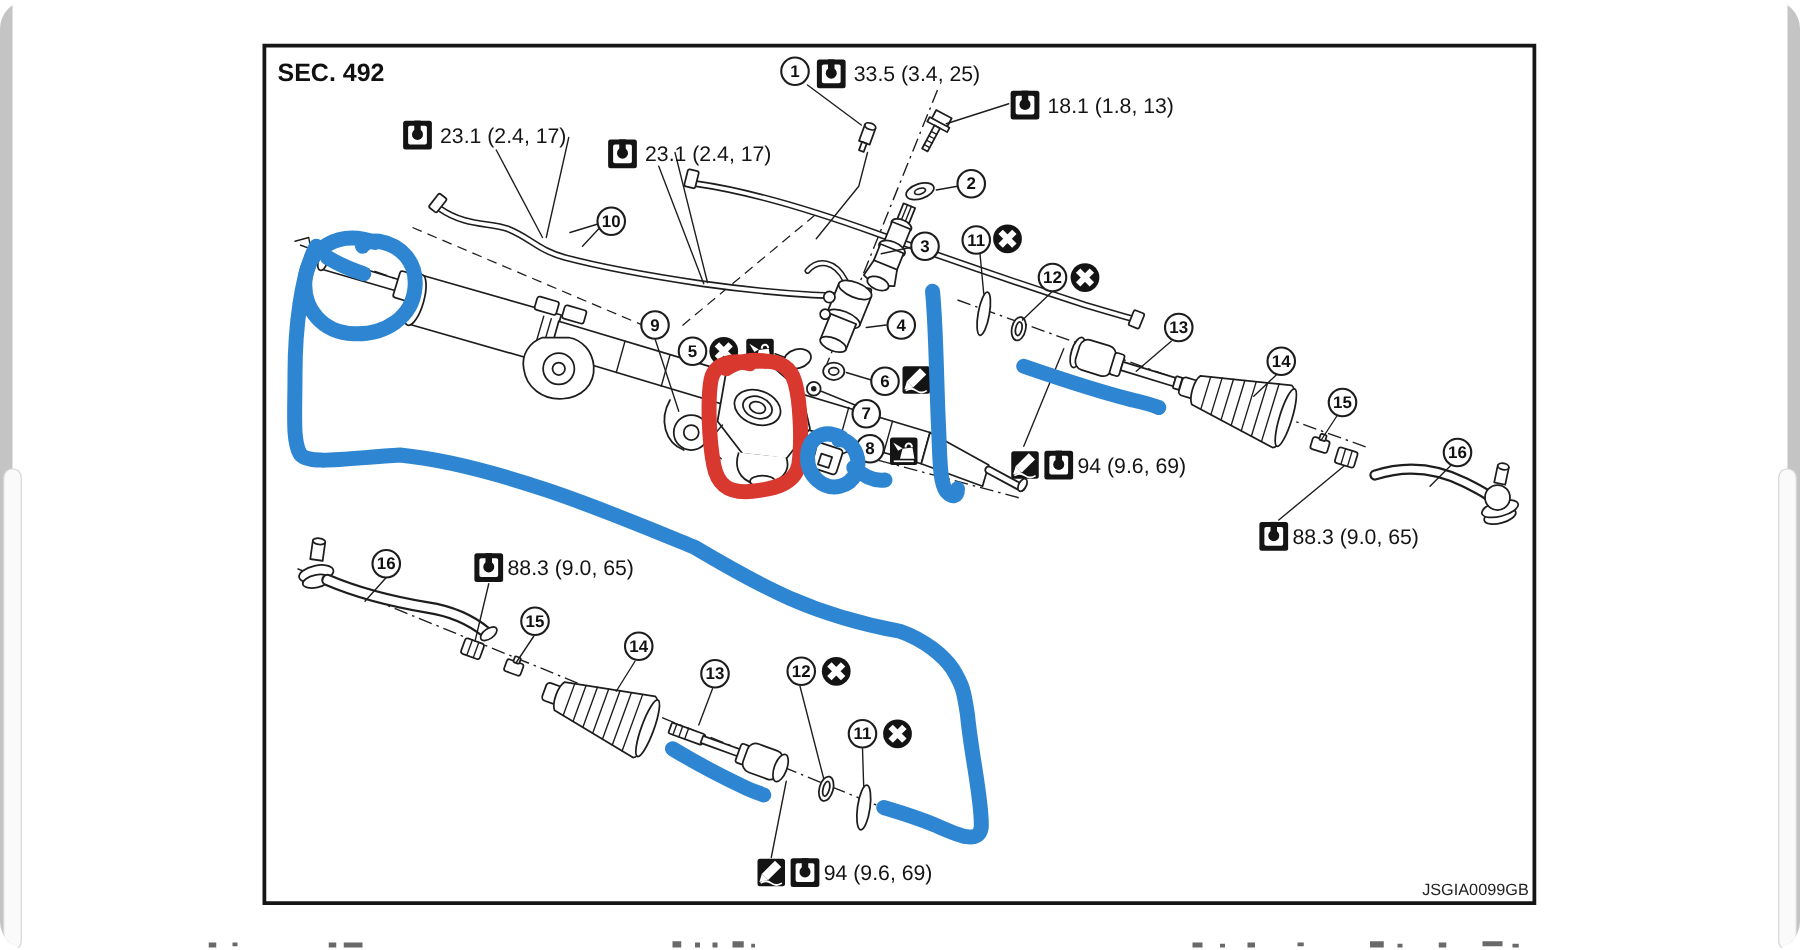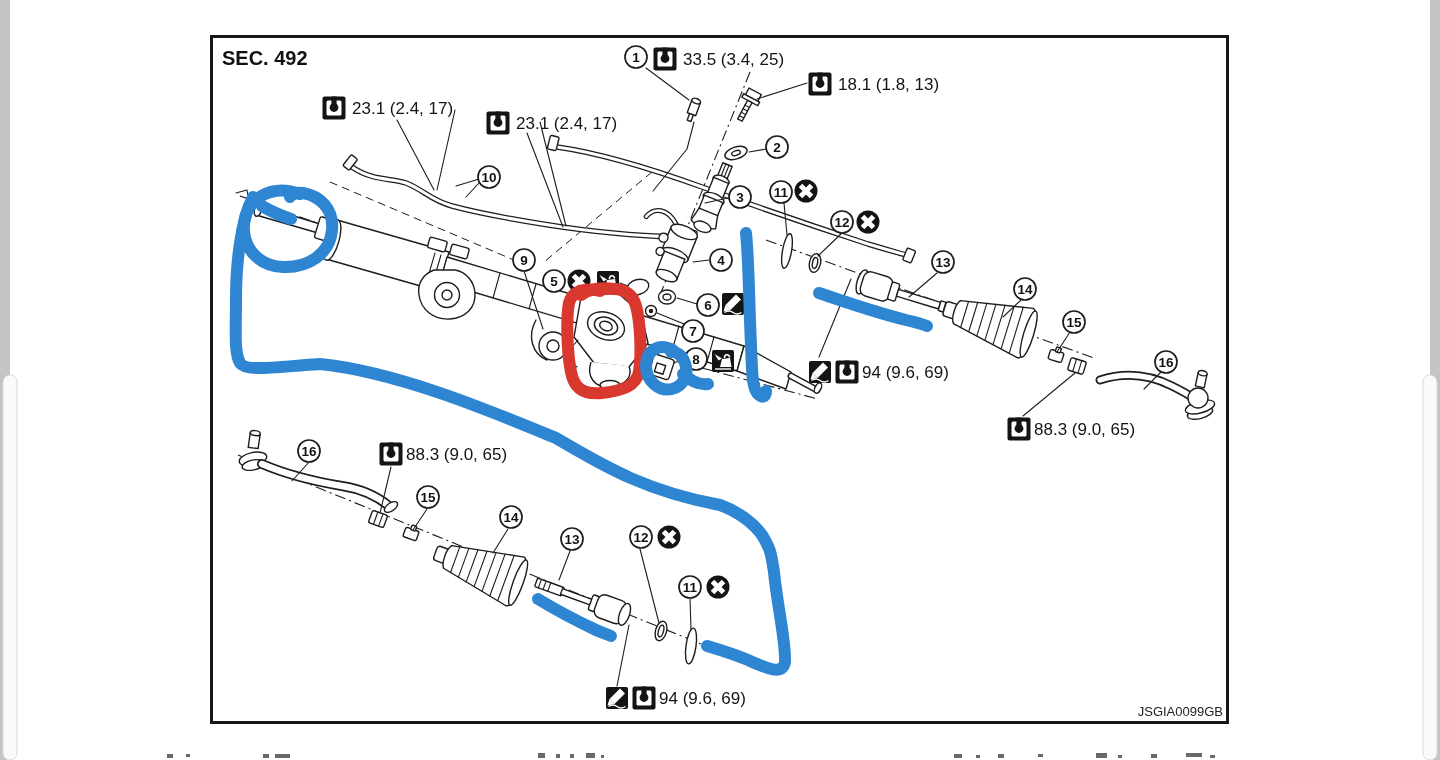--- a/index.html
+++ b/index.html
@@ -1,16 +1,16 @@
 <!DOCTYPE html>
 <html><head>
 <meta charset="utf-8">
 <style>
   html,body{margin:0;padding:0;background:#fff;}
-  #stage{position:relative;width:1440px;height:760px;overflow:hidden;background:#fff;}
+  #stage{position:relative;width:1440px;height:760px;overflow:hidden;background:#fff;border-radius:23px;}
   svg{position:absolute;left:0;top:0;}
   .ln{fill:none;stroke:#1d1d1d;stroke-width:1.4;stroke-linecap:round;stroke-linejoin:round}
   .lnt{stroke-width:1.1}
   .fw{fill:#fff;stroke:#1d1d1d;stroke-width:1.4;stroke-linejoin:round}
   .dash{fill:none;stroke:#1d1d1d;stroke-width:1.1;stroke-dasharray:11 4 2 4}
   .dashv{fill:none;stroke:#1d1d1d;stroke-width:1;stroke-dasharray:8 5}
   .tube-o{fill:none;stroke:#1d1d1d;stroke-linecap:round}
   .tube-i{fill:none;stroke:#fff;stroke-linecap:round}
   .bub circle{fill:#fff;stroke:#1d1d1d;stroke-width:1.7}
   .num{font:600 13.5px "Liberation Sans",sans-serif;text-anchor:middle;fill:#111}

